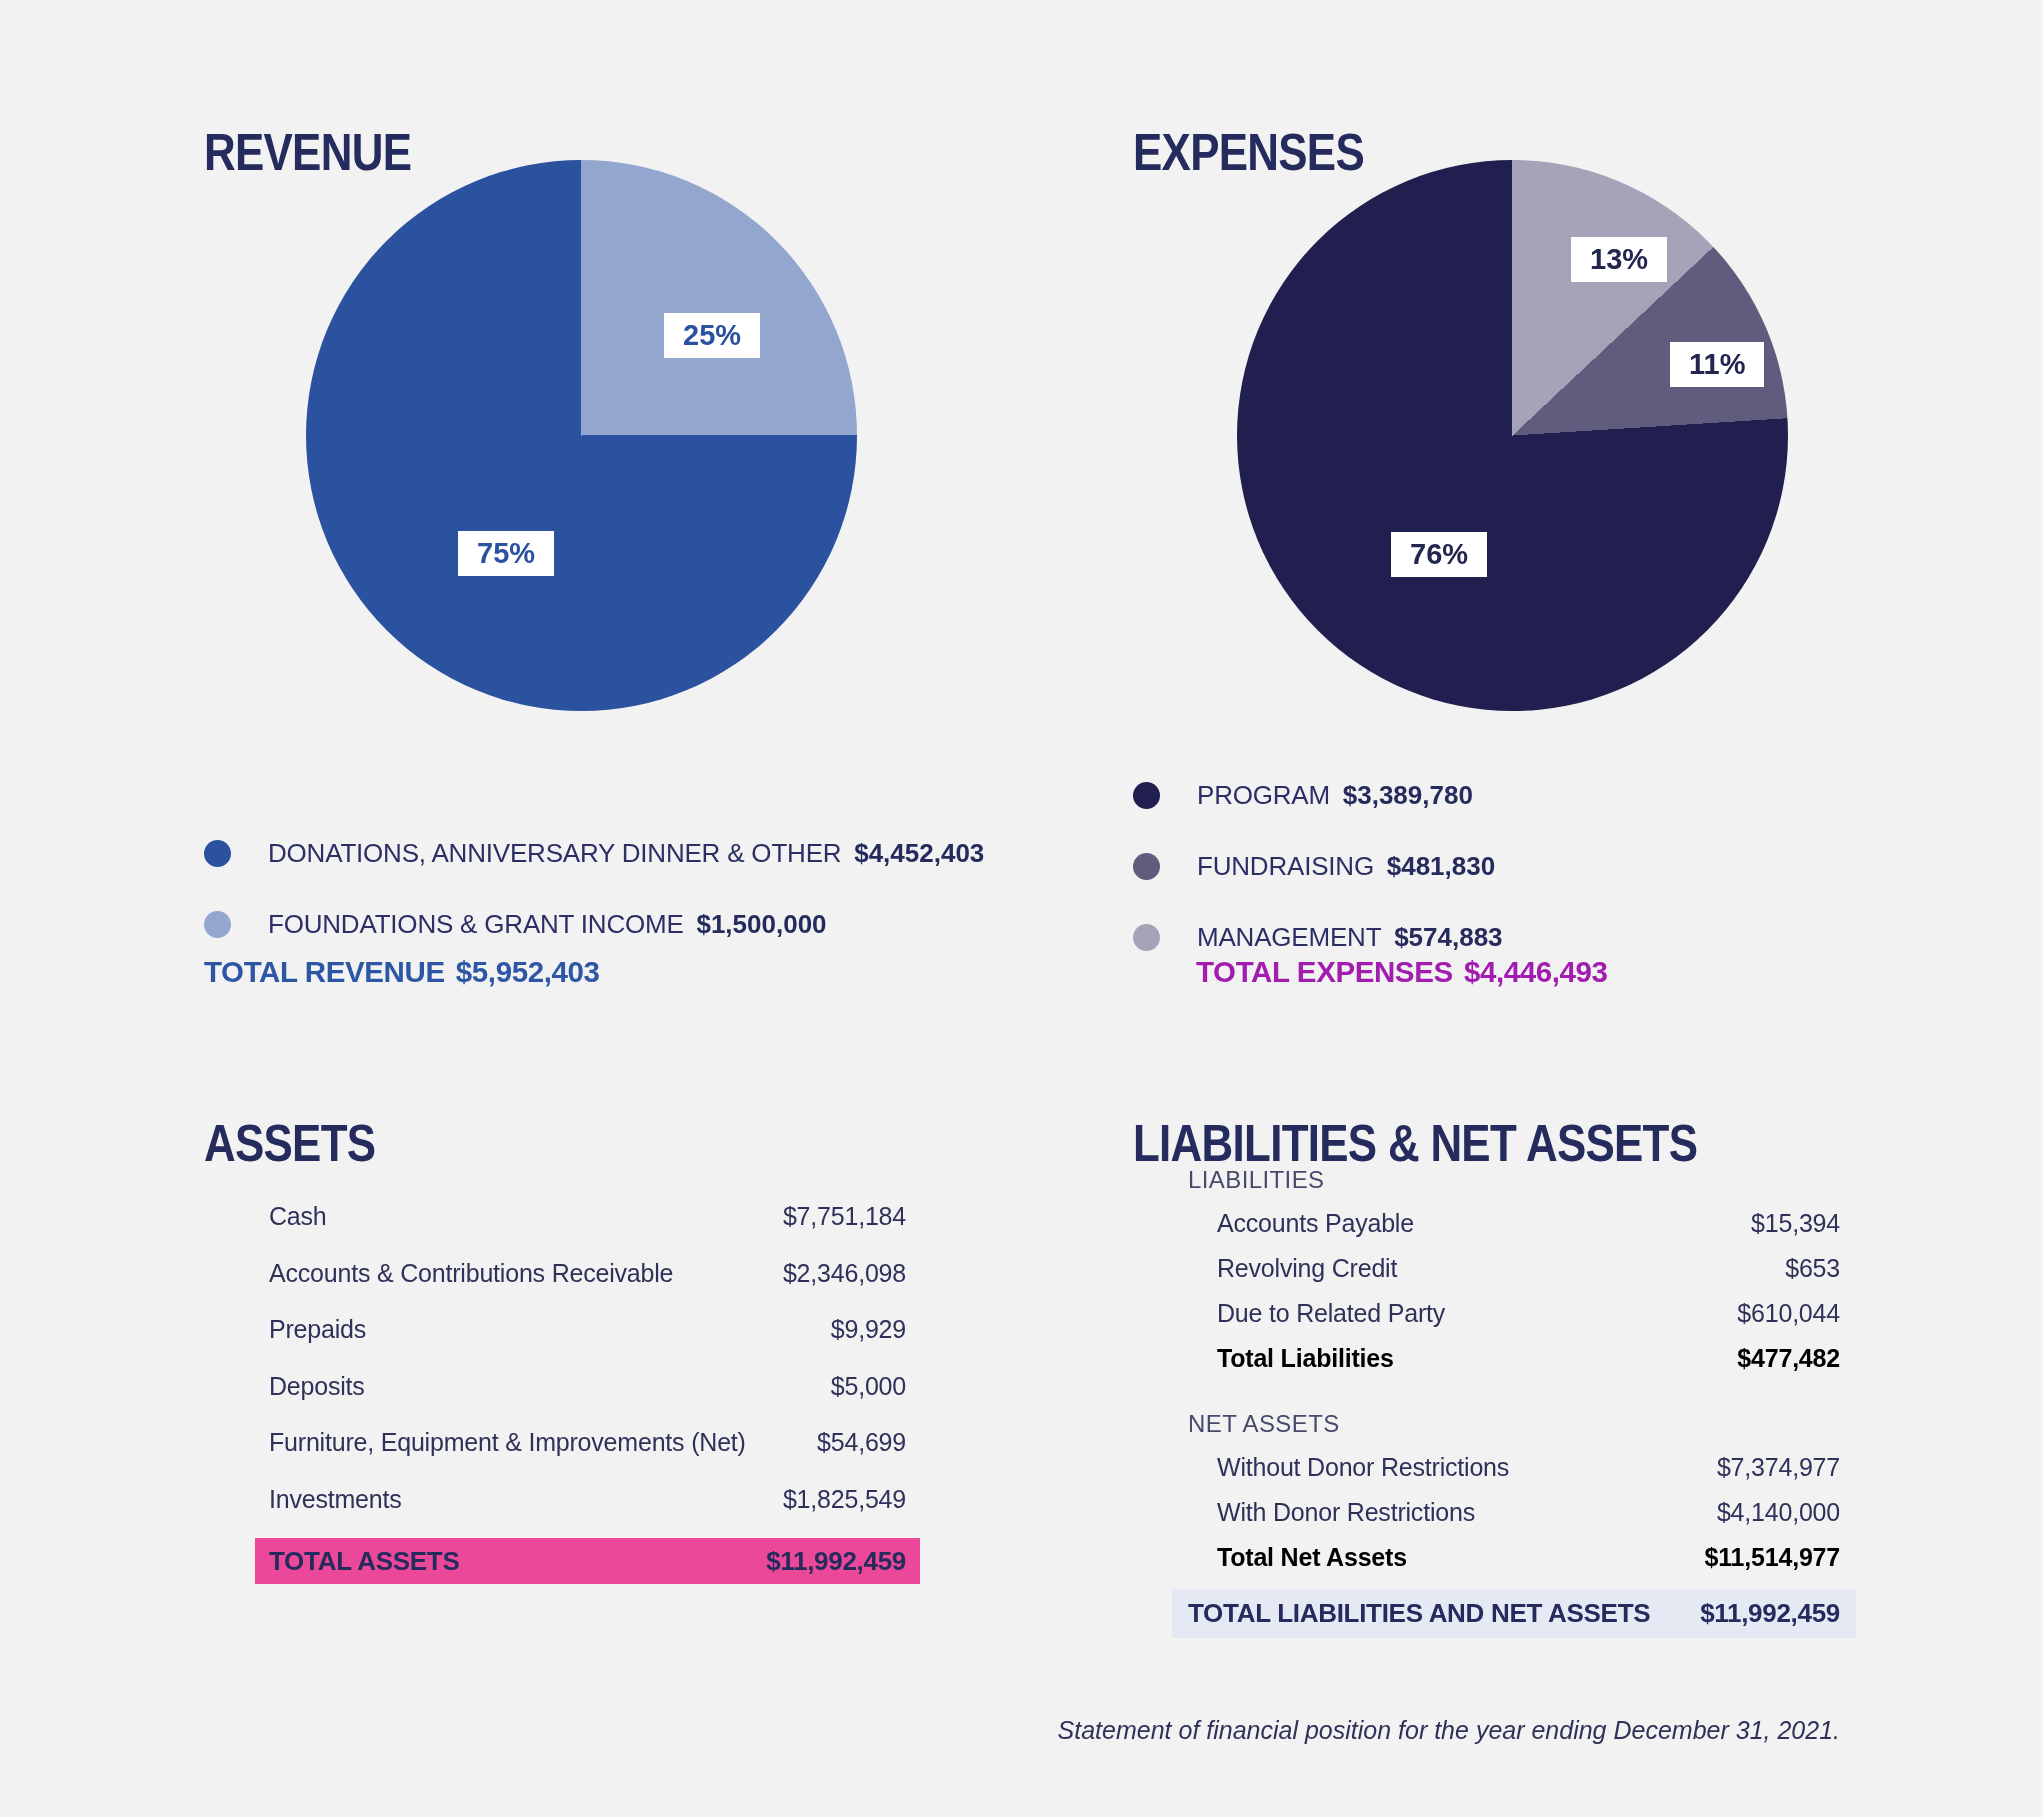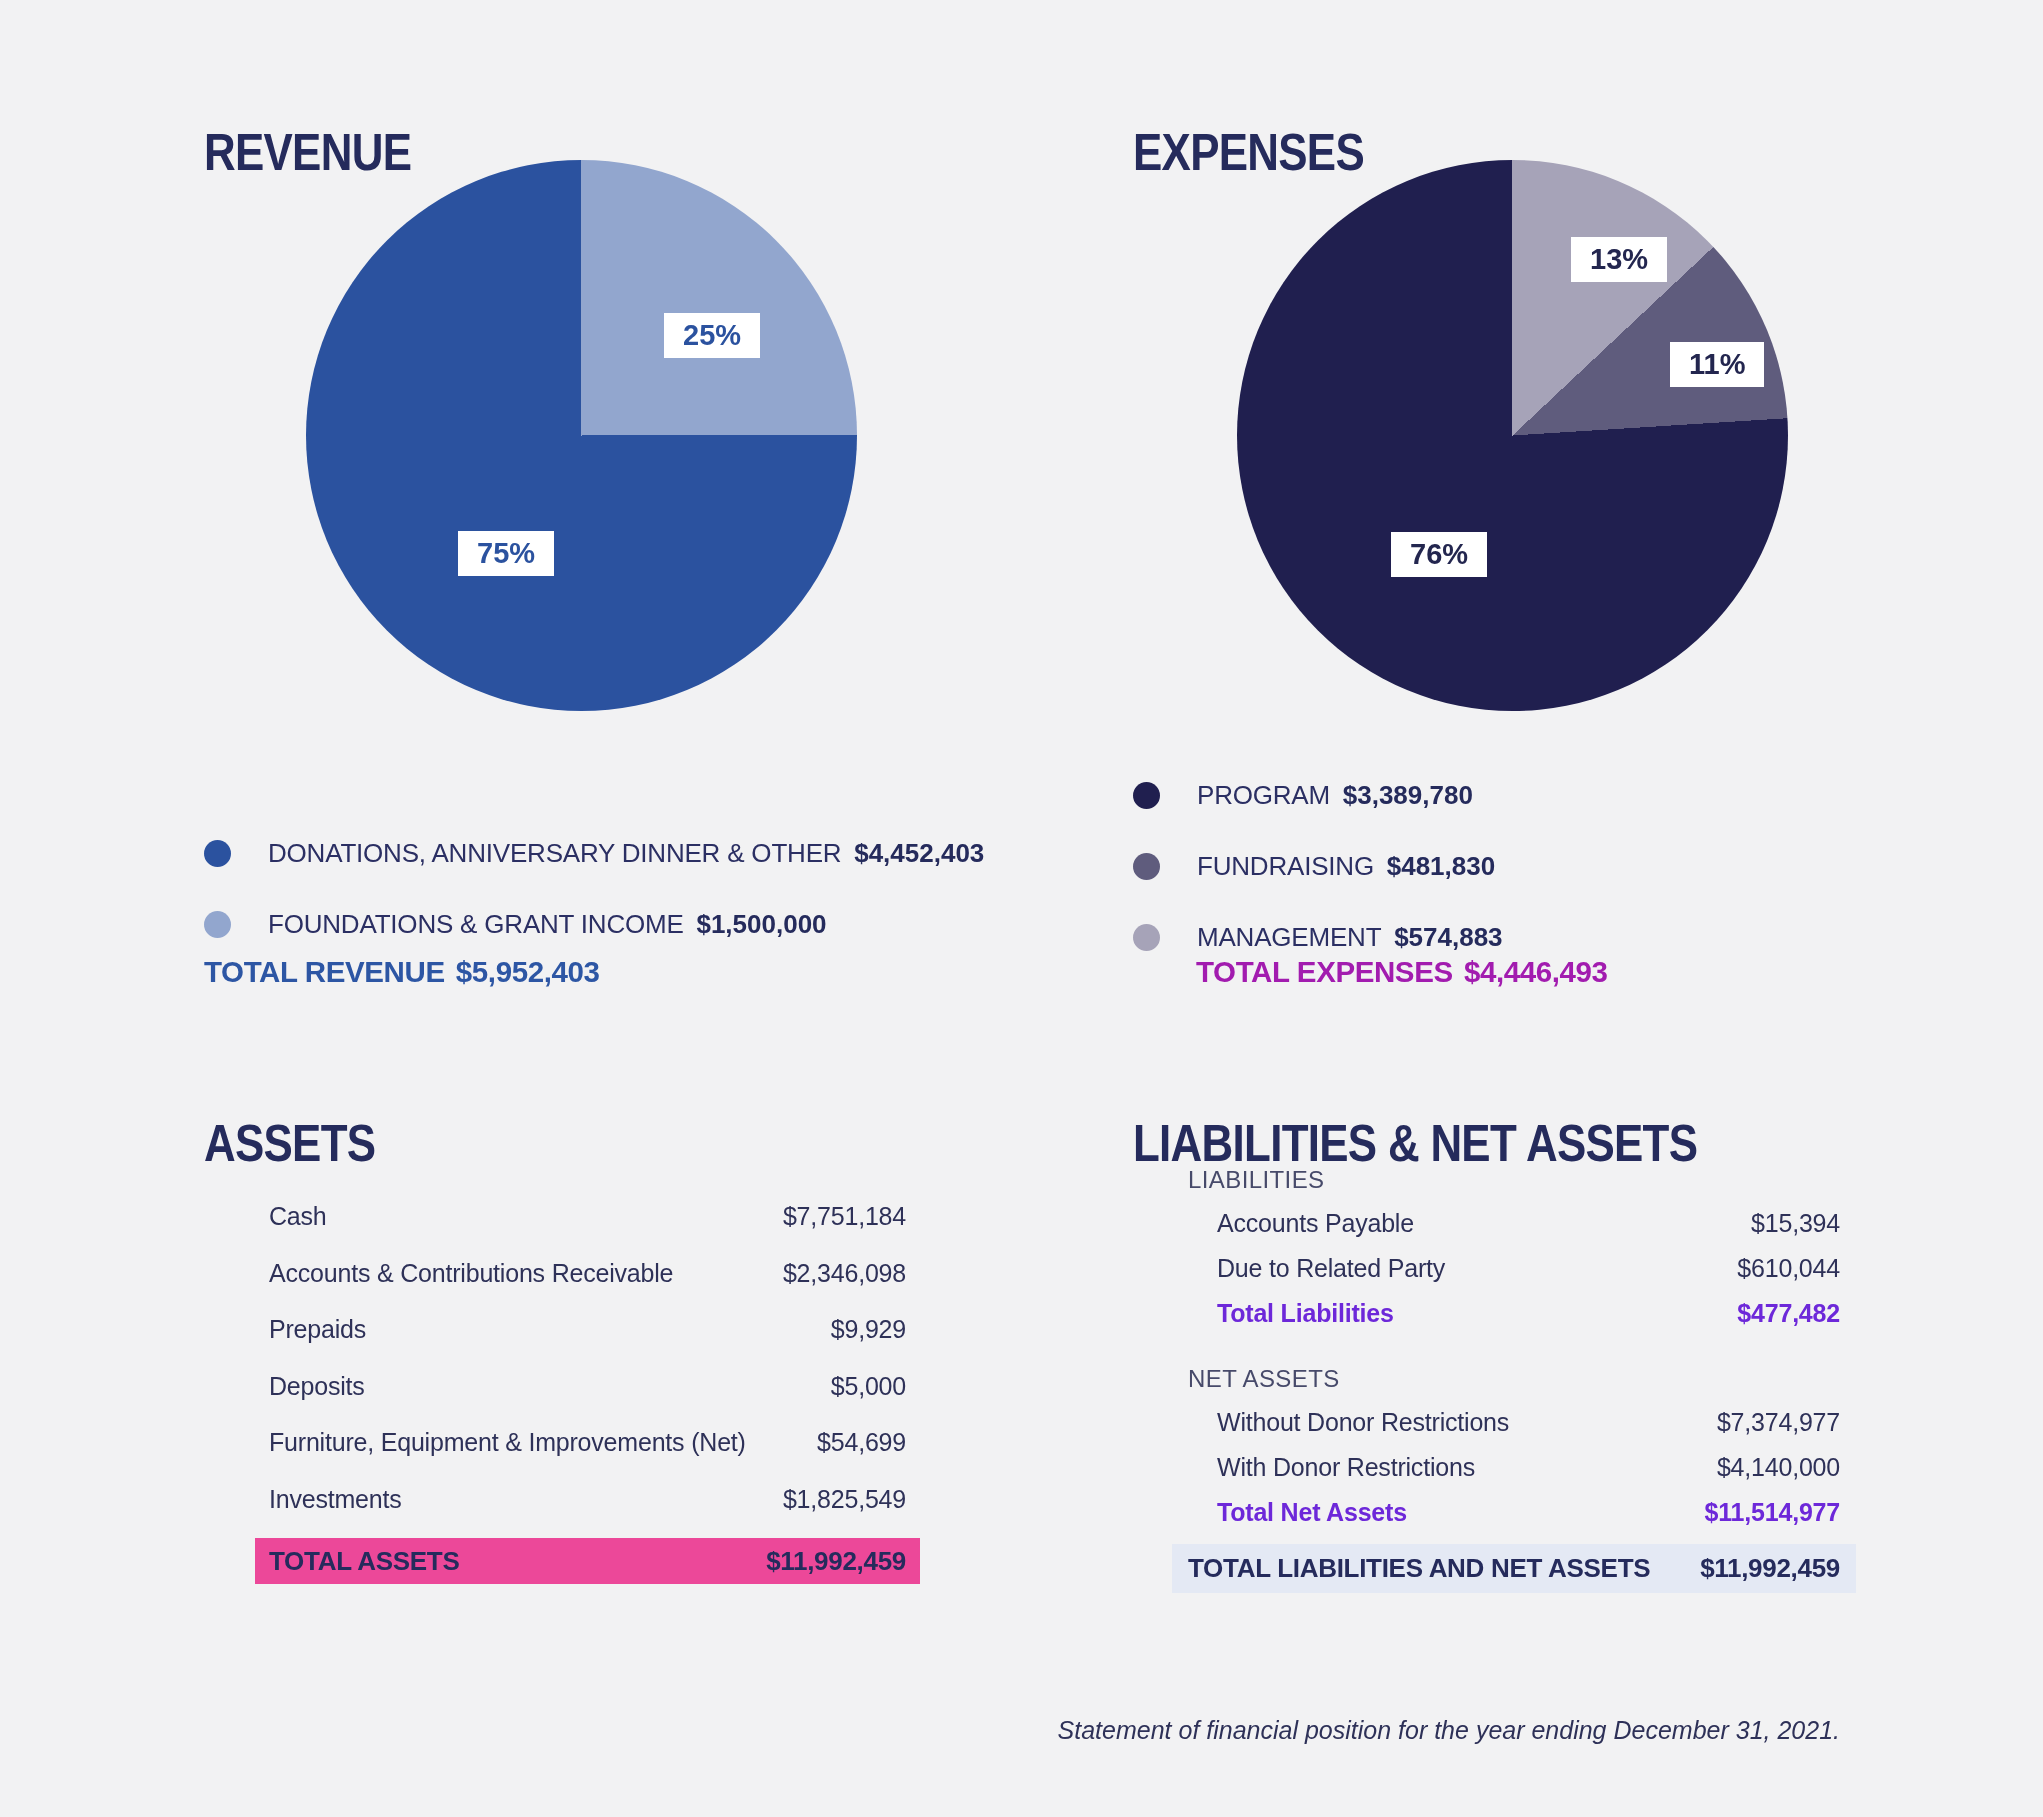--- a/index.html
+++ b/index.html
@@ -38,21 +38,21 @@
   .total-row{
     display:flex;justify-content:space-between;align-items:center;
     background:#ec4899;height:46px;padding:0 14.4px;margin:11.2px -14.4px 0 -14.4px;
     font-weight:bold;color:#252b5c;font-size:26px;letter-spacing:-0.3px;
   }
 
   .liab-table{position:absolute;left:1188px;top:1164px;width:652px;}
   .sub-header{font-size:24px;color:#474a6a;letter-spacing:0.4px;height:32px;line-height:32px;margin-bottom:12.8px;}
   .l-row{display:flex;justify-content:space-between;align-items:center;height:29px;margin-bottom:16px;font-size:25px;letter-spacing:-0.2px;color:#2e3158;}
   .l-row .l-label{padding-left:29px;}
-  .l-row.bold{font-weight:bold;color:#6d28d9;}
+  .l-row.bold{font-weight:bold;color:#000000;}
   .net-assets-header{margin-top:35px;}
   .grand-total-row{
     display:flex;justify-content:space-between;align-items:center;
     background:#e4e9f4;height:49px;padding:0 16px;margin:17.6px -16px 0 -16px;
     font-weight:bold;color:#252b5c;font-size:26px;letter-spacing:-0.3px;
   }
 
   .footnote{position:absolute;right:203px;top:1716px;font-style:italic;font-size:25px;color:#2e3158;white-space:nowrap;}
 </style>
 </head>
@@ -150,20 +150,24 @@
   <h2 class="section-title" style="left:1133px;top:1076px;">LIABILITIES &amp; NET ASSETS</h2>
 
   <div class="liab-table">
     <div class="sub-header">LIABILITIES</div>
 
     <div class="l-row">
       <span class="l-label">Accounts Payable</span>
       <span class="l-value">$15,394</span>
     </div>
     <div class="l-row">
+      <span class="l-label">Revolving Credit</span>
+      <span class="l-value">$653</span>
+    </div>
+    <div class="l-row">
       <span class="l-label">Due to Related Party</span>
       <span class="l-value">$610,044</span>
     </div>
     <div class="l-row bold">
       <span class="l-label">Total Liabilities</span>
       <span class="l-value">$477,482</span>
     </div>
 
     <div class="sub-header net-assets-header">NET ASSETS</div>
 

